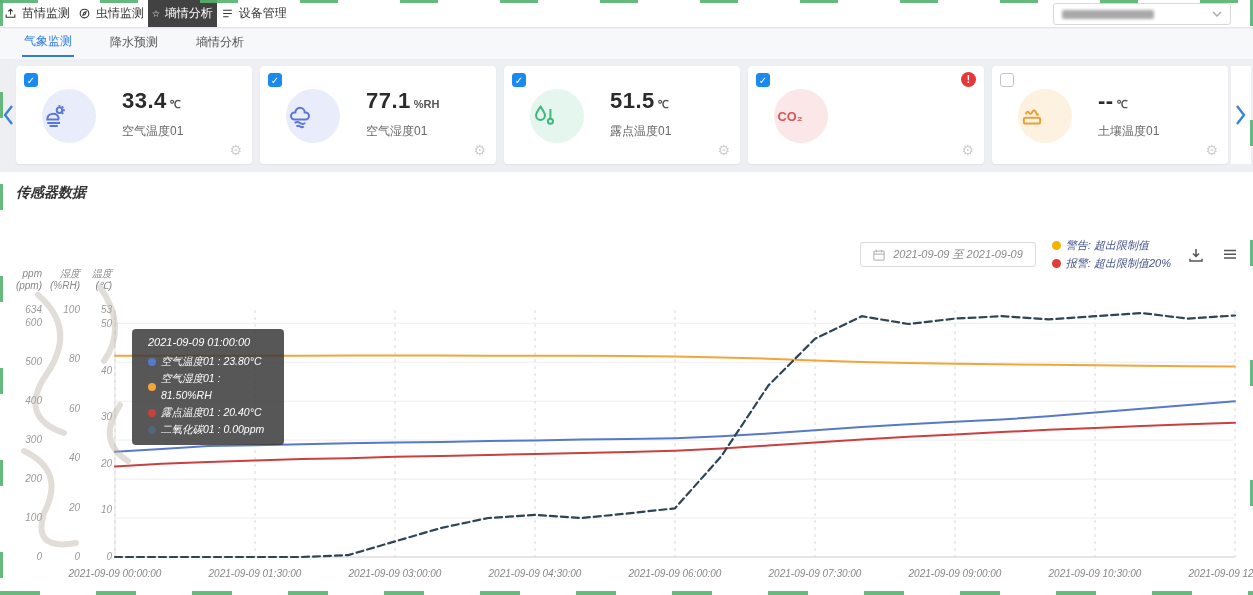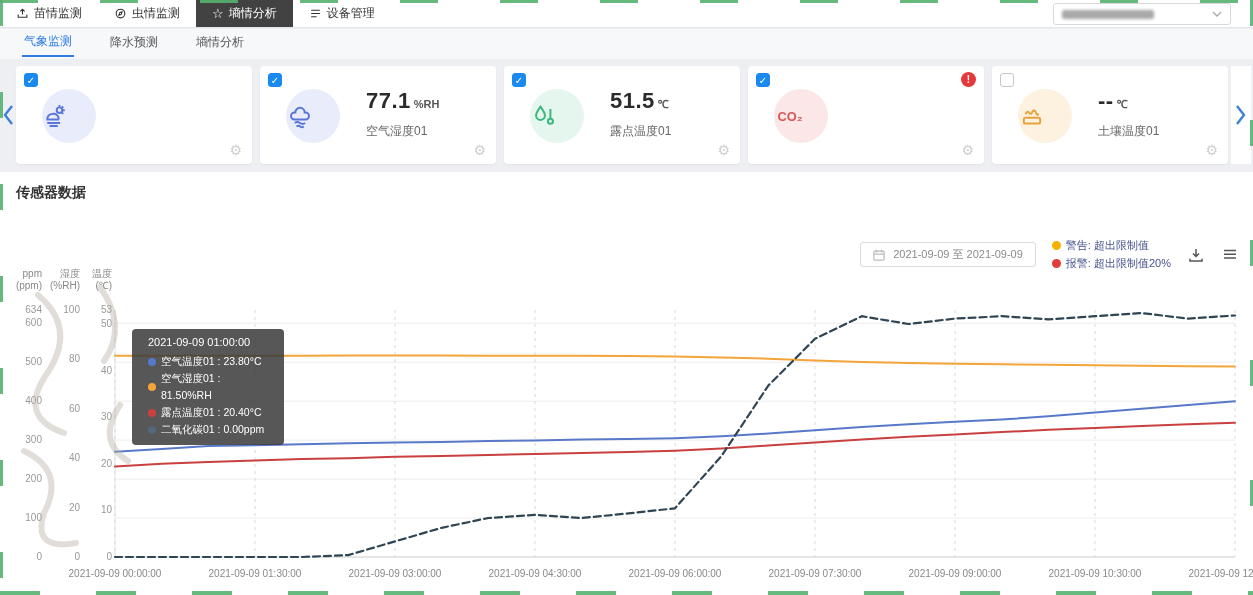--- a/index.html
+++ b/index.html
@@ -13,22 +13,22 @@
   .edge.bottom { left:0; bottom:0; width:100%; height:4px;
     background:repeating-linear-gradient(90deg, rgba(86,178,110,.9) 0 40px, transparent 40px 96px); }
   .edge.left   { left:0; top:0; height:100%; width:3px;
     background:repeating-linear-gradient(180deg, rgba(86,178,110,.9) 0 26px, transparent 26px 92px); }
   .edge.right  { right:0; top:0; height:100%; width:3px;
     background:repeating-linear-gradient(180deg, rgba(86,178,110,.9) 0 26px, transparent 26px 120px); }
 
   
   .topnav { position:absolute; left:0; top:0; width:100%; height:28px; background:#fff;
     border-bottom:1px solid #e4e6ea; display:flex; align-items:stretch; z-index:10; }
-  .topnav .tab { display:flex; align-items:center; gap:5px; padding:0 16px; font-size:12px;
-    color:#333; cursor:pointer; }
+  .topnav .tab { display:flex; align-items:center; gap:5px; padding:0 4px; font-size:12px;
+    color:#333; cursor:pointer;font-family:Liberation Mono, monospace; }
   .topnav .tab svg { width:13px; height:13px; }
   .topnav .tab.active { background:#424242; color:#fff; }
   .base-select { position:absolute; right:22px; top:3px; width:178px; height:22px; background:#fff;
     border:1px solid #d9d9d9; border-radius:3px; display:flex; align-items:center;
     justify-content:space-between; padding:0 8px; }
   .masked-text { width:92px; height:9px; background:#a9a9a9; border-radius:2px; filter:blur(1.5px); }
 
   
   .subnav { position:absolute; left:0; top:29px; width:100%; height:31px; background:#f7f8fa;
     display:flex; align-items:center; gap:34px; padding:0 22px; border-bottom:1px solid #eceef1; }
@@ -54,21 +54,21 @@
   .card-main { position:absolute; left:106px; top:22px; }
   .card-value { font-size:22px; font-weight:bold; color:#2b2b2b; letter-spacing:.5px; }
   .card-unit { font-size:11px; font-weight:bold; color:#555; margin-left:3px; }
   .card-label { margin-top:9px; font-size:12px; color:#666; }
   .gear { position:absolute; right:10px; bottom:6px; font-size:14px; color:#cfcfcf; cursor:pointer; }
   .badge { position:absolute; right:8px; top:6px; width:15px; height:15px; border-radius:50%;
     background:#e5383b; color:#fff; font-size:10px; font-weight:bold; text-align:center;
     line-height:15px; }
 
   
-  .panel { position:absolute; left:0; top:172px; width:100%; bottom:0; background:#fff; }
+  .panel { position:absolute; left:0; top:172px; width:100%; bottom:0; background:#fff;font-style:italic; }
   .panel-title { margin:12px 0 0 16px; font-size:14px; font-weight:bold; color:#333; }
   .chart-toolbar { position:absolute; right:14px; top:66px; display:flex; align-items:center; gap:16px; }
   .date-box { display:flex; align-items:center; gap:8px; border:1px solid #dcdcdc; border-radius:3px;
     padding:4px 12px; font-size:11px; color:#8a8a8a; background:#fff; cursor:pointer; }
   .legend { display:flex; flex-direction:column; gap:3px; font-size:11px; color:#44548c; }
   .legend-row { display:flex; align-items:center; gap:5px; }
   .dot { width:9px; height:9px; border-radius:50%; flex:none; }
   .tool-icon { cursor:pointer; color:#555; display:flex; }
 
   .chart-wrap { position:absolute; left:0; top:93px; width:1253px; height:330px; }
@@ -136,20 +136,24 @@
 
   <div class="card">
     <span class="cb checked"></span>
     <div class="icon-circle" style="background:#e9edfb;color:#5b76d8;">
       <svg viewBox="0 0 24 24" fill="none" stroke="currentColor" stroke-width="1.7">
           <circle cx="15" cy="7" r="2.4"></circle>
           <path d="M15 2.5v1.6M19.5 7h-1.6M18.2 3.8l-1.1 1.1M18.2 10.2l-1.1-1.1"></path>
           <path d="M4.5 15a5 5 0 0 1 9.7-1.6A3.4 3.4 0 0 1 14 15z"></path>
           <path d="M4.5 18h11M6.5 20.5h7"></path>
         </svg>
+    </div>
+    <div class="card-main">
+      <div><span class="card-value">33.4</span><span class="card-unit">℃</span></div>
+      <div class="card-label">空气温度01</div>
     </div>
     <span class="gear">⚙</span>
   </div>
 
   <div class="card">
     <span class="cb checked"></span>
     <div class="icon-circle" style="background:#e9edfb;color:#5b76d8;">
       <svg viewBox="0 0 24 24" fill="none" stroke="currentColor" stroke-width="1.7">
           <path d="M8 9a4 4 0 0 1 8 0h.7a3 3 0 0 1 0 6H7.3a3 3 0 0 1 0-6z"></path>
           <path d="M7.5 18q2.2-1.6 4.5 0t4.5 0"></path>

